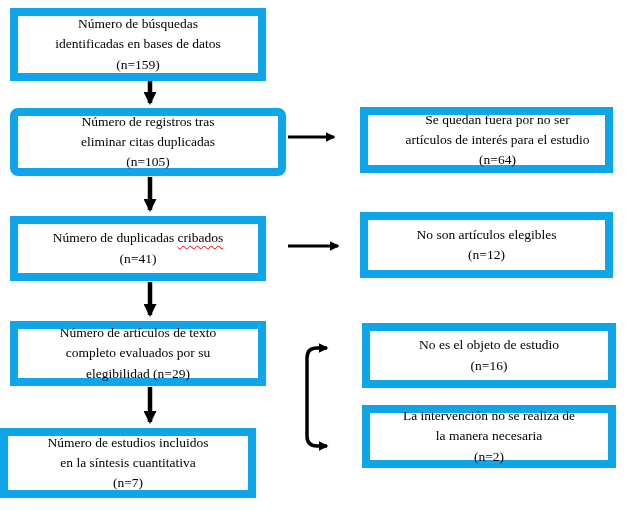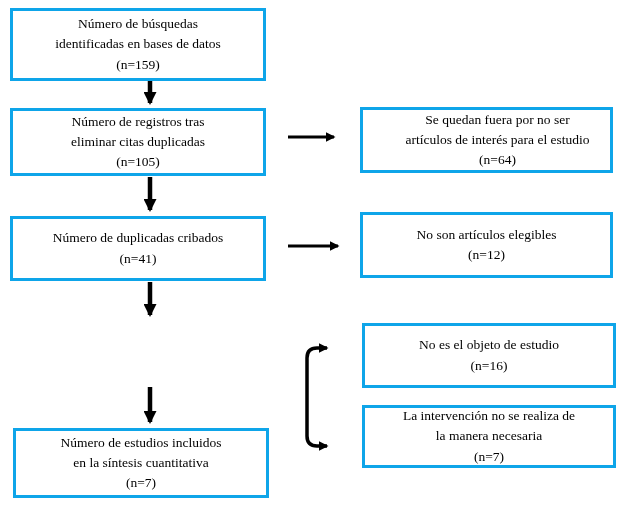--- a/index.html
+++ b/index.html
@@ -20,41 +20,42 @@
     position: absolute;
     left: 0;
     top: 0;
     width: 635px;
     height: 515px;
     pointer-events: none;
   }
   .box {
     position: absolute;
     box-sizing: border-box;
-    border: 3px solid #0ea5e9;
+    border: 8px solid #0ea5e9;
     background: #ffffff;
     display: flex;
     align-items: center;
     justify-content: center;
     text-align: center;
     font-size: 13.5px;
     line-height: 1.5;
     white-space: pre-line;
     padding: 2px 6px;
   }
   .b1 { left: 10px;  top: 8px;   width: 256px; height: 73px; }
-  .b2 { left: 10px;  top: 108px; width: 256px; height: 68px; }
+  .b2 { left: 10px;  top: 108px; width: 276px; height: 68px; border-radius: 8px; }
   .b3 { left: 10px;  top: 216px; width: 256px; height: 65px; }
   .b4 { left: 10px;  top: 321px; width: 256px; height: 65px; }
-  .b5 { left: 13px;  top: 428px; width: 256px; height: 70px; }
+  .b5 { left: 0;  top: 428px; width: 256px; height: 70px; }
   .r1 { left: 360px; top: 107px; width: 253px; height: 66px; padding-left: 28px; }
   .r2 { left: 360px; top: 212px; width: 253px; height: 66px; justify-content: center; }
   .r3 { left: 362px; top: 323px; width: 254px; height: 65px; }
   .r4 { left: 362px; top: 405px; width: 254px; height: 63px; }
   .squiggle {
+    text-decoration: underline;
     text-decoration-style: wavy;
     text-decoration-color: #ff0000;
     text-decoration-thickness: 1px;
     text-underline-offset: 3px;
   }
 </style>
 </head>
 <body>
 
 <div class="canvas">
@@ -88,20 +89,25 @@
     <span>Número de registros tras
 eliminar citas duplicadas
 (n=105)</span>
   </div>
 
   <div class="box b3">
     <span><span>Número de duplicadas </span><span class="squiggle">cribados</span><span>
 (n=41)</span></span>
   </div>
 
+  <div class="box b4">
+    <span>Número de artículos de texto
+completo evaluados por su
+elegibilidad (n=29)</span>
+  </div>
 
   <div class="box b5">
     <span>Número de estudios incluidos
 en la síntesis cuantitativa
 (n=7)</span>
   </div>
 
   <div class="box r1">
     <span>Se quedan fuera por no ser
 artículos de interés para el estudio
@@ -114,16 +120,16 @@
   </div>
 
   <div class="box r3">
     <span>No es el objeto de estudio
 (n=16)</span>
   </div>
 
   <div class="box r4">
     <span>La intervención no se realiza de
 la manera necesaria
-(n=7)</span>
+(n=2)</span>
   </div>
 
 </div>
 
 </body></html>

